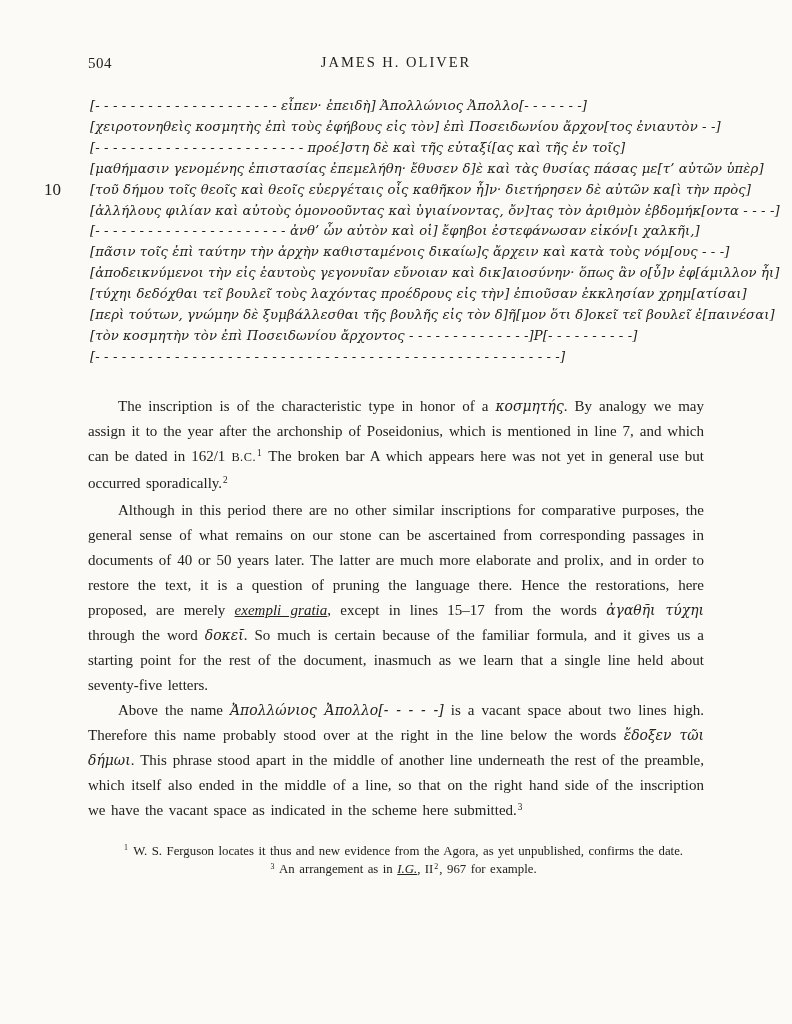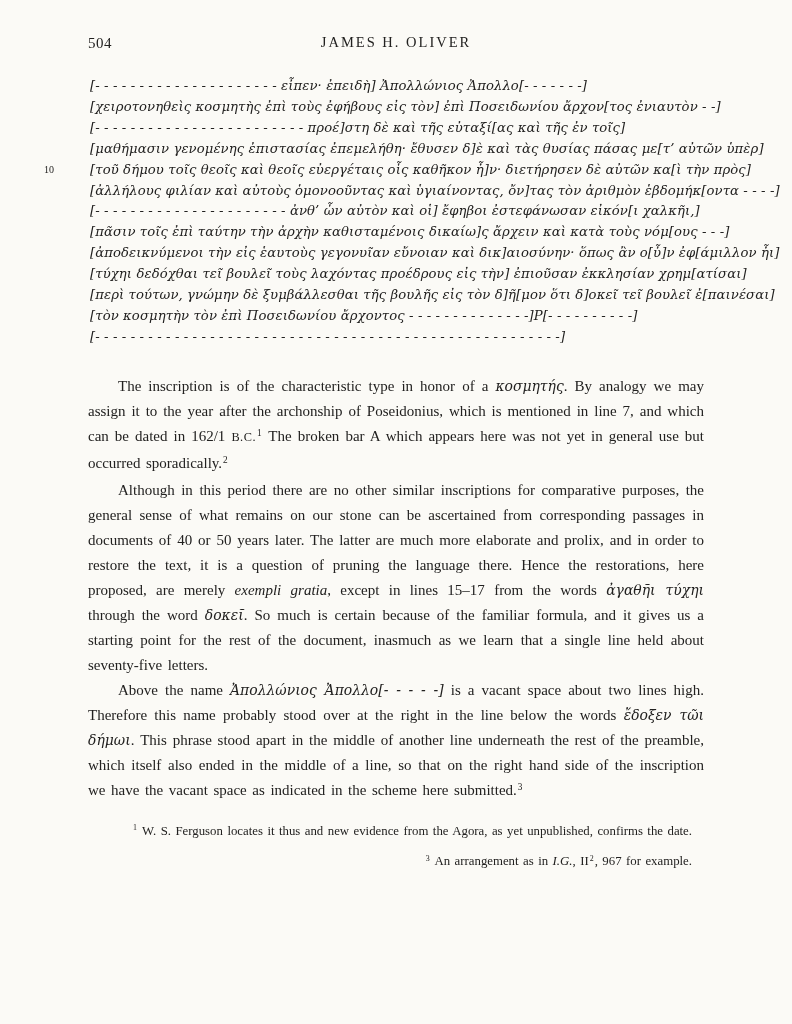--- a/index.html
+++ b/index.html
@@ -7,21 +7,21 @@
   body {
     width: 792px; height: 1024px;
     background: #fbfaf6;
     color: #222120;
     font-family: "Liberation Serif", serif;
     overflow: hidden;
   }
   .page {
     position: relative;
     width: 792px; height: 1024px;
-    padding-top: 34px;
+    padding-top: 54px;
   }
 
   
   .running-header {
     position: relative;
     margin: 0 88px 22px 88px;
     height: 20px;
   }
   .page-num {
     position: absolute; left: 0; top: 1px;
@@ -46,60 +46,60 @@
     font-size: 13.2px;
     line-height: 20.9px;
     white-space: nowrap;
     letter-spacing: 0.1px;
   }
   .line-num {
     position: absolute;
     left: -46px; top: 0;
     font-family: "Liberation Serif", serif;
     font-style: normal;
-    font-size: 10px;
+    font-size: 17px;
   }
 
   
   .body-text {
     margin: 0 88px;
   }
   .para {
     margin: 0;
     text-indent: 30px;
     text-align: justify;
     font-size: 15px;
     line-height: 25px;
     word-spacing: 0.12em;
   }
   .greek {
     font-family: "DejaVu Serif", serif;
     font-style: italic;
     font-size: 0.93em;
   }
-  .italic { font-style: italic; }
+  .italic { font-style: italic; text-decoration: underline; }
   .sc { font-size: 0.82em; letter-spacing: 0.5px; }
   sup.fnref, .footnote sup {
     font-size: 0.62em;
     vertical-align: baseline;
     position: relative;
     top: -0.55em;
     margin: 0 1px 0 1px;
   }
 
   
   .footnotes {
     margin: 18px 88px 0 88px;
   }
   .footnote {
-    margin: 12px;
+    margin: 0;
     text-indent: 14px;
     font-size: 12.8px;
     line-height: 17.6px;
-    text-align: right;
+    text-align: center;
     word-spacing: 0.1em;
   }
 </style>
 </head>
 <body>
 
 <div class="page">
 
   <header class="running-header">
     <span class="page-num">504</span>

